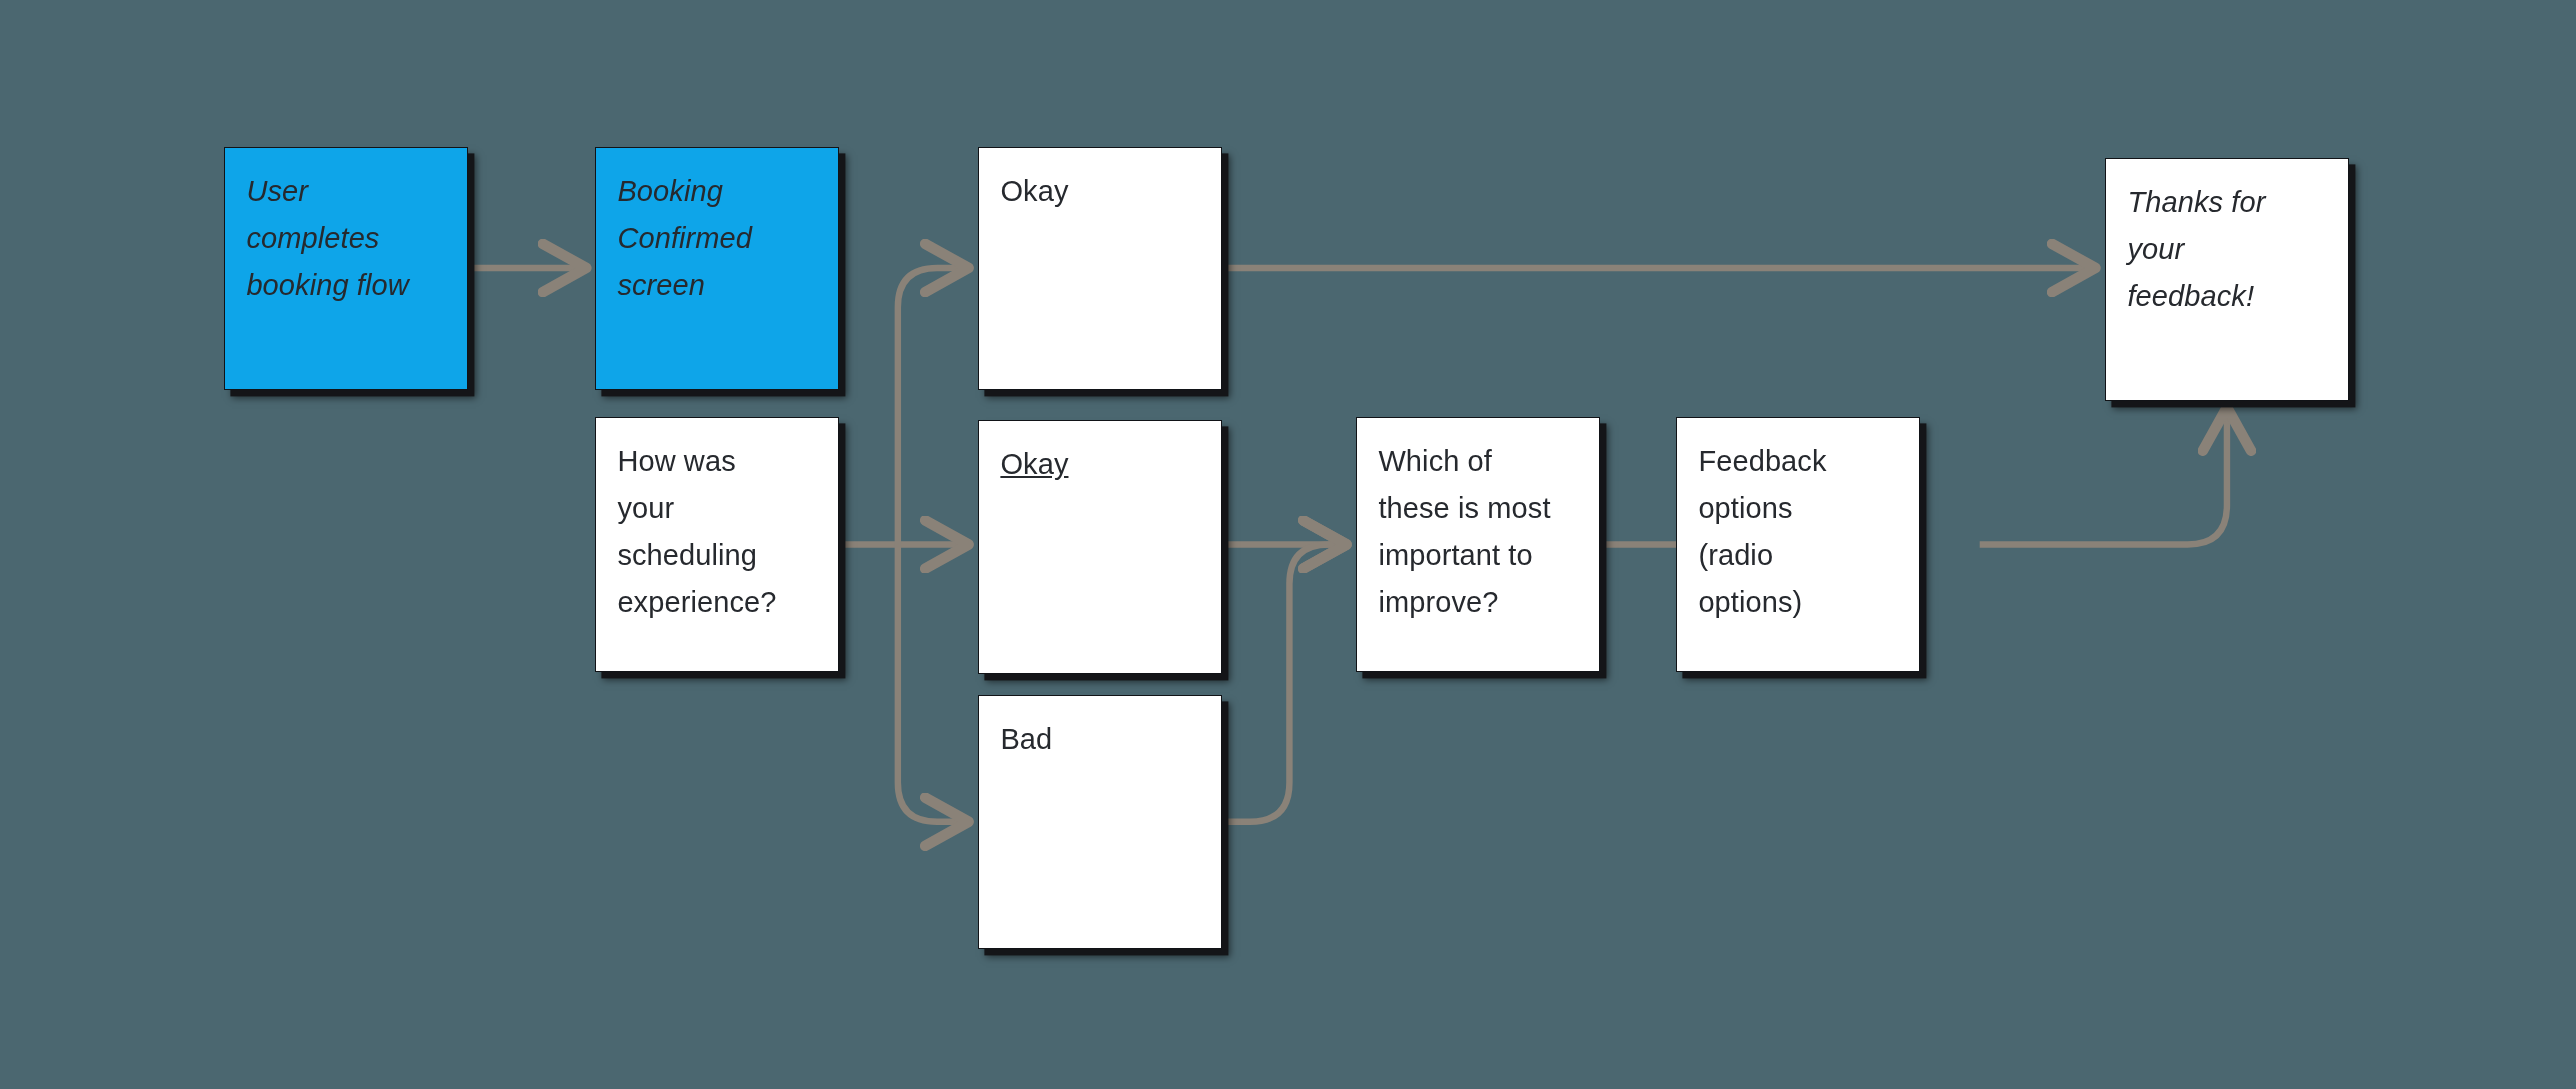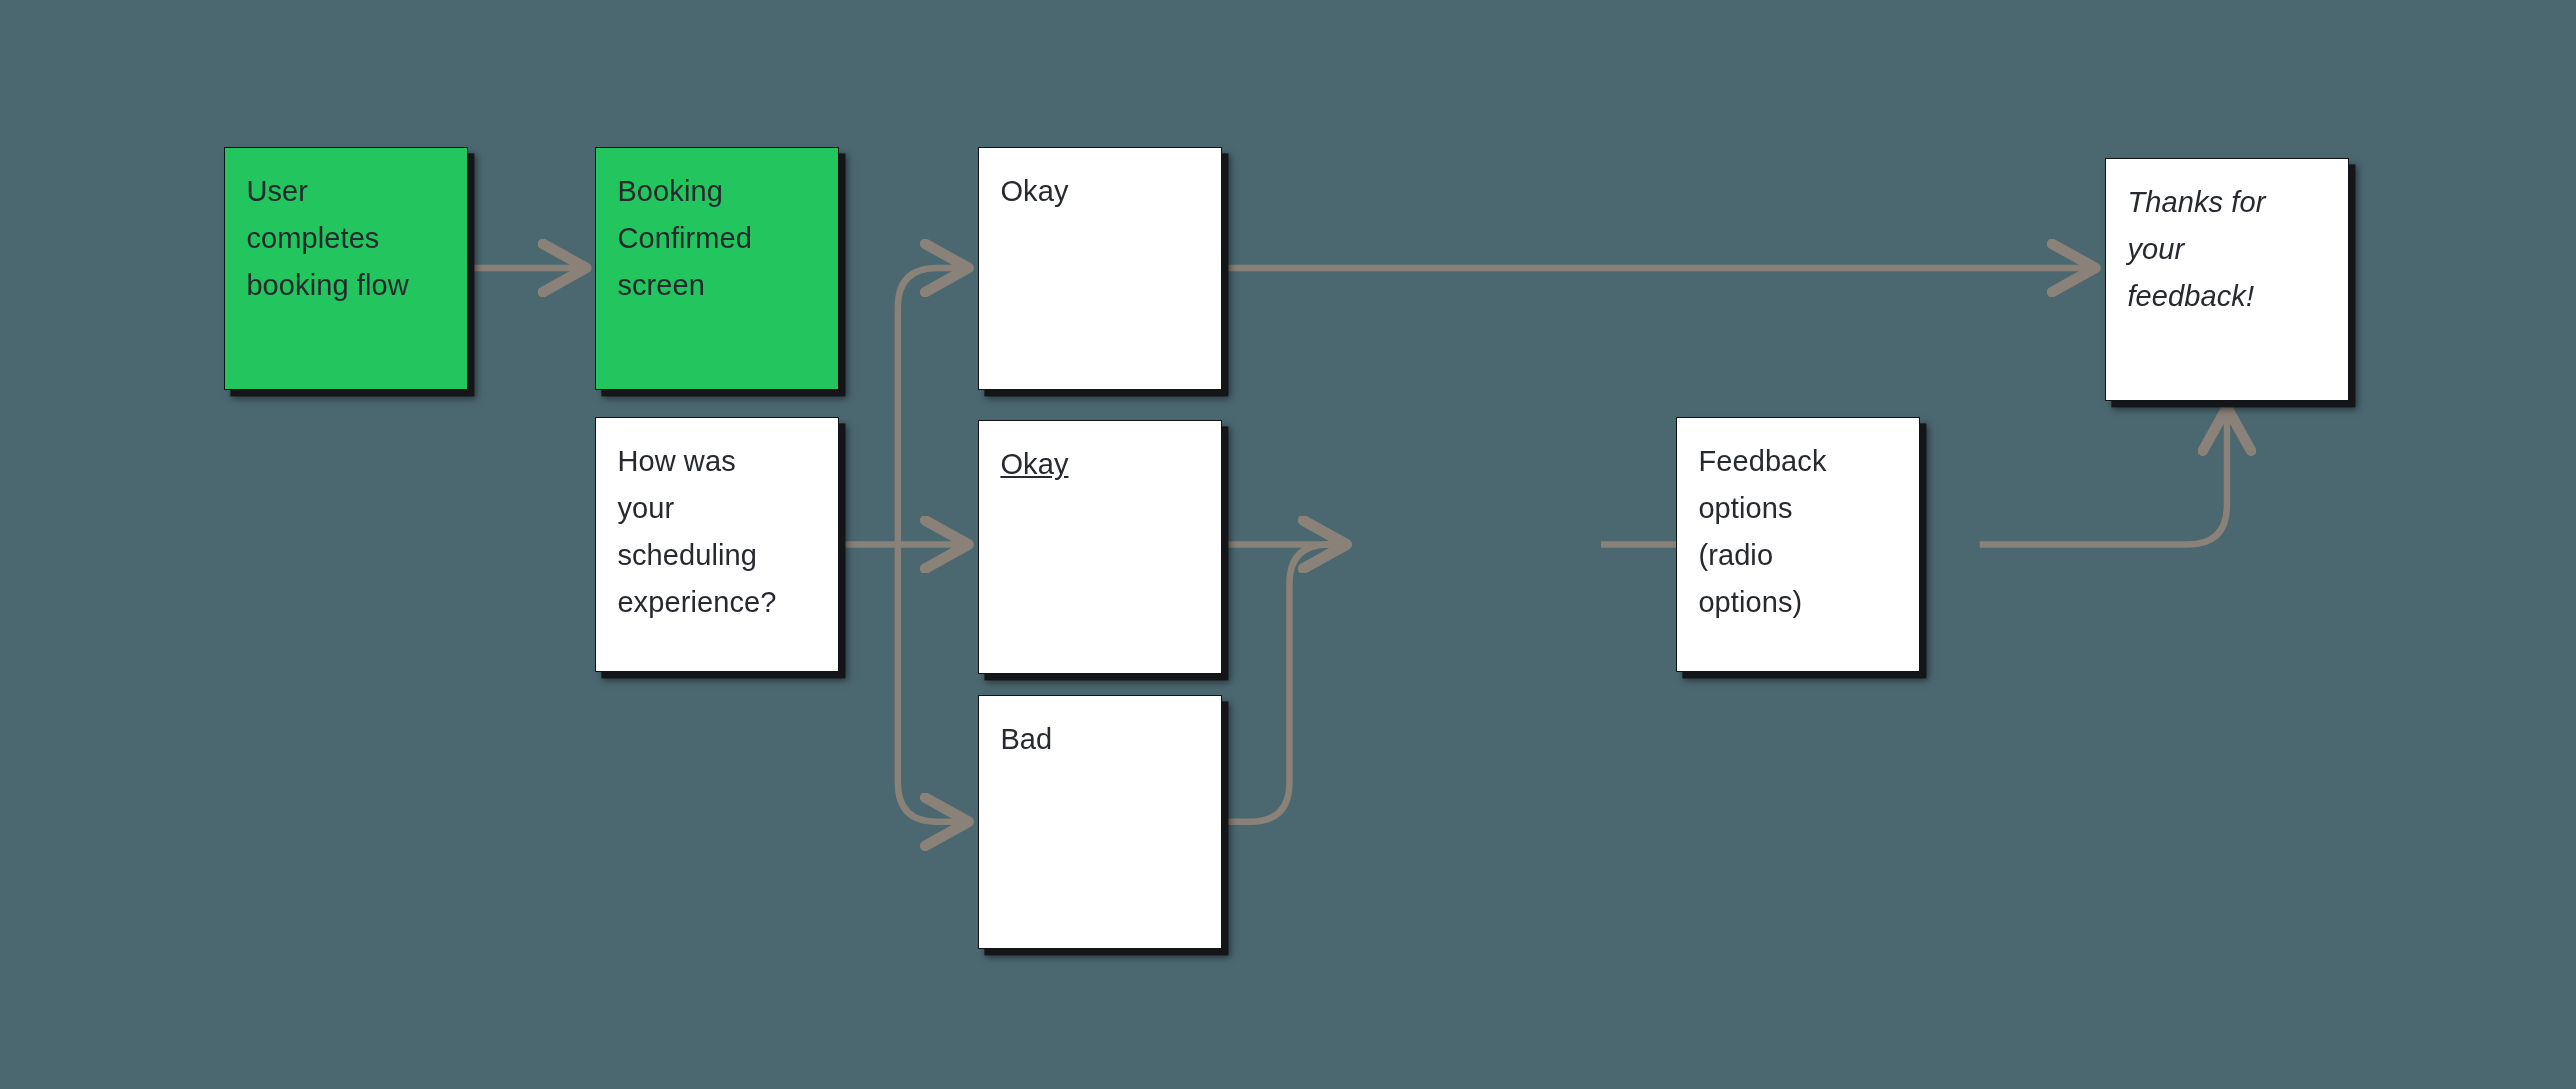--- a/index.html
+++ b/index.html
@@ -34,21 +34,21 @@
     border: 0.7px solid #111317;
     box-shadow: 6.4px 6.4px 0 0 #141518, 7.9px 7.9px 7.1px 0 rgba(0,0,0,0.55);
     padding: 20px 21.4px 14.3px 21.4px;
     font-size: 29px;
     line-height: 47px;
     color: #26292e;
     letter-spacing: 0.1px;
     overflow: hidden;
     z-index: 5;
   }
-  .node.blue   { background: #22c55e; }
+  .node.blue   { background: #0ea5e9; font-style: italic; }
   .node.white  { background: #ffffff; }
   .node-label {
     display: block;
     white-space: pre-line;
   }
 </style>
 </head>
 <body>
 
 <div id="canvas">
@@ -106,20 +106,26 @@
   </div>
 
   <div class="node white" style="left:978px; top:420px; width:244px; height:254px;text-decoration:underline;">
     <span class="node-label">Okay</span>
   </div>
 
   <div class="node white" style="left:978px; top:695px; width:244px; height:254px;">
     <span class="node-label">Bad</span>
   </div>
 
+  <div class="node white" style="left:1356px; top:417px; width:244px; height:255px;">
+    <span class="node-label">Which of
+these is most
+important to
+improve?</span>
+  </div>
 
   <div class="node white" style="left:1676px; top:417px; width:244px; height:255px;">
     <span class="node-label">Feedback
 options
 (radio
 options)</span>
   </div>
 
   <div class="node white" style="left:2105px; top:158px; width:244px; height:243px;font-style:italic;">
     <span class="node-label">Thanks for

